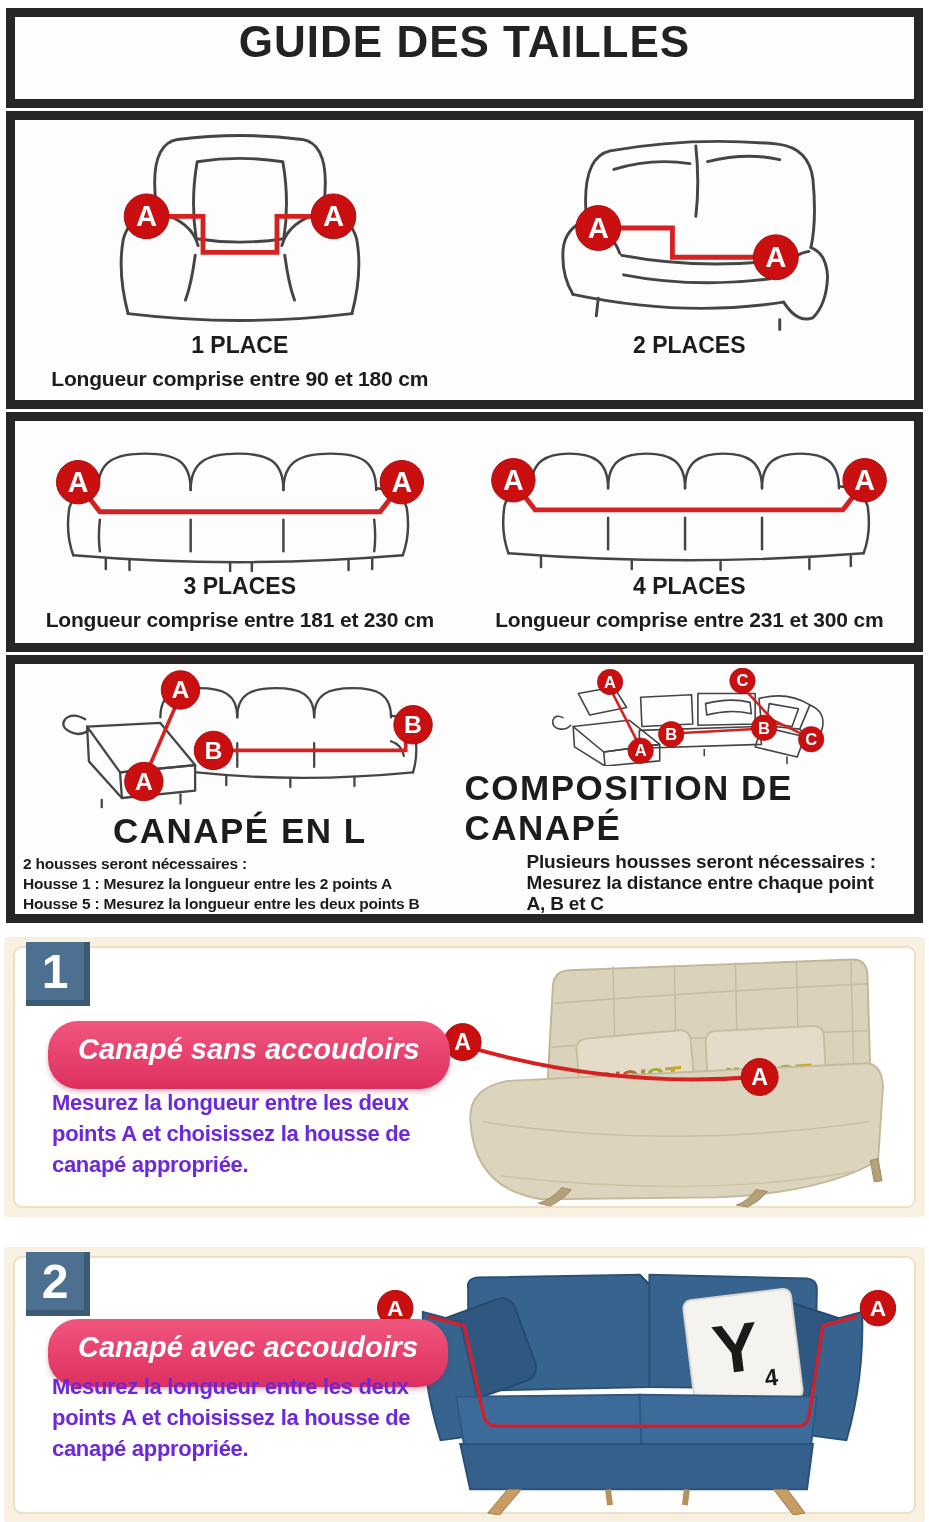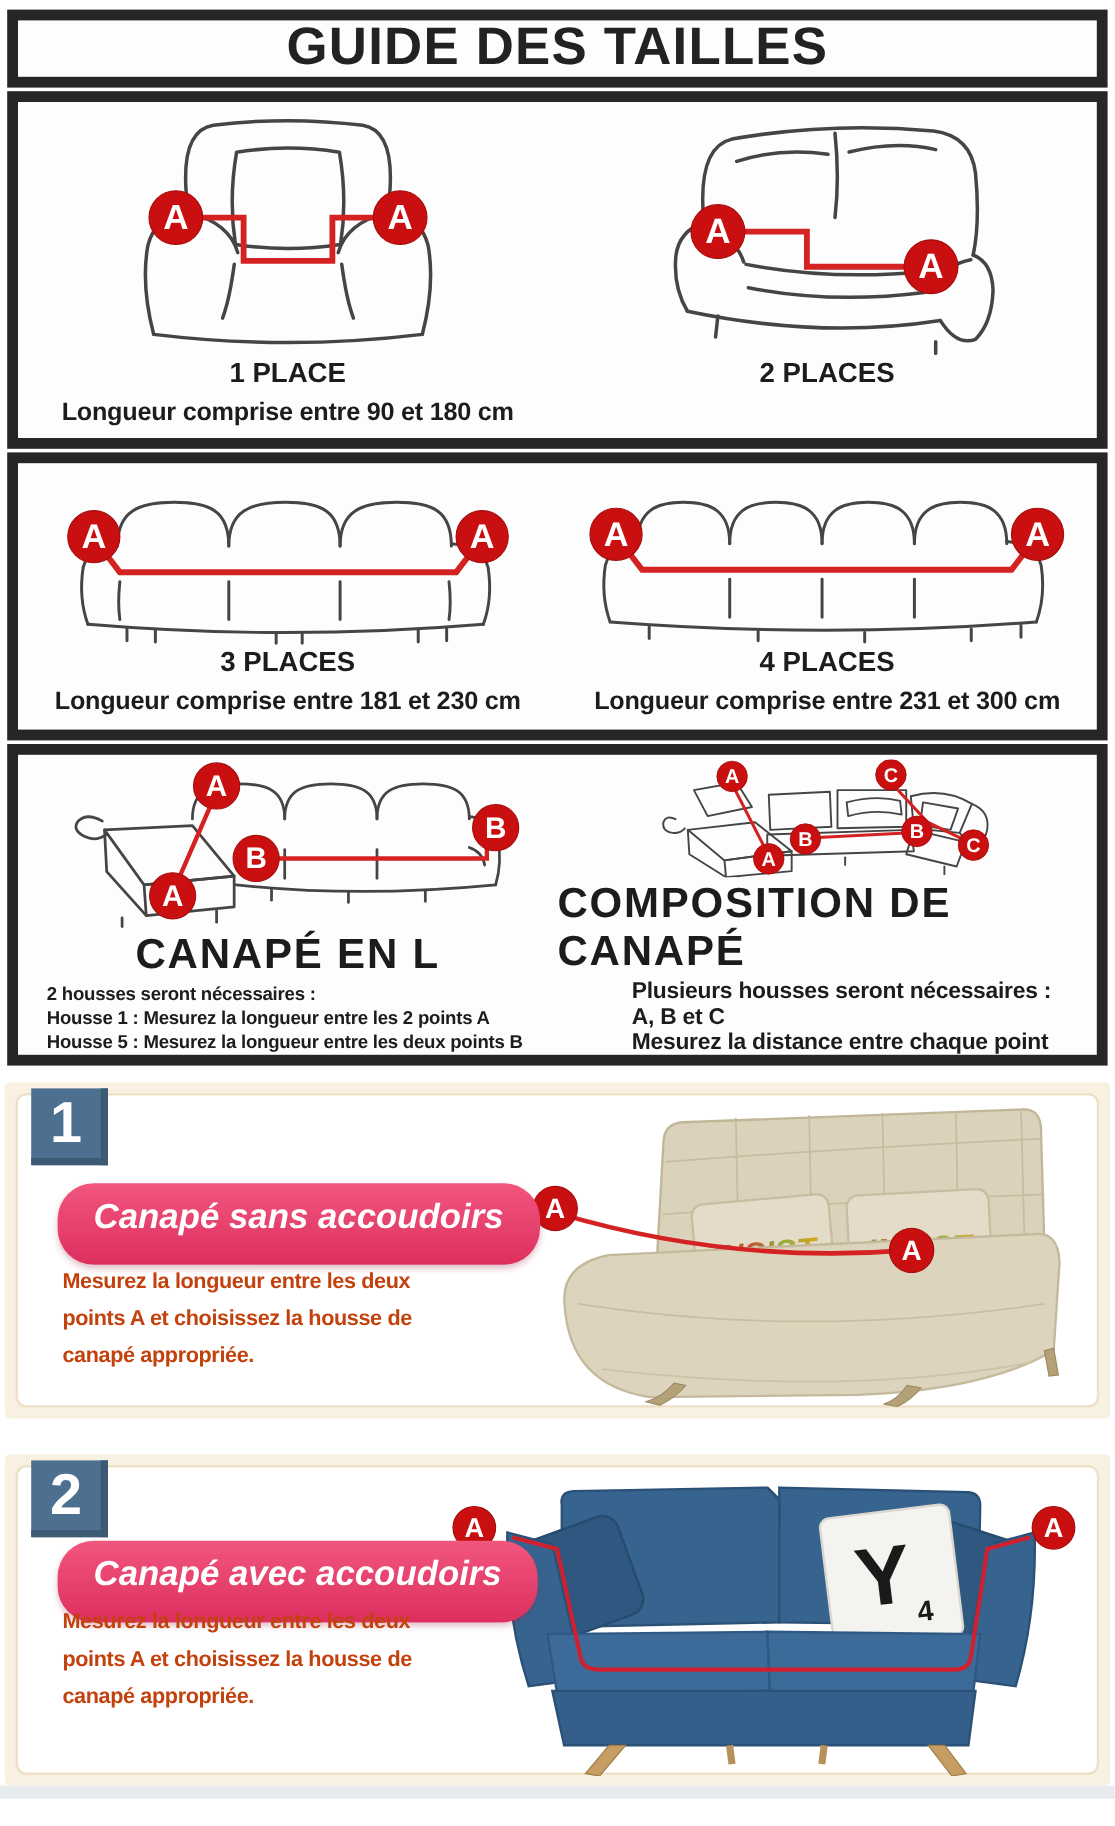--- a/index.html
+++ b/index.html
@@ -2,48 +2,48 @@
 <html><head>
 <meta charset="utf-8">
 <style>
   *{margin:0;padding:0;box-sizing:border-box}
   html,body{background:#ffffff}
   body{width:929px;font-family:"Liberation Sans",sans-serif;color:#1c1c1c}
   .page{position:relative;width:929px;height:1522px;background:#fff;overflow:hidden}
 
   
   .frame{border:9px solid #262626;background:#fdfdfd;margin:0 6px 3px 6px}
-  .title-frame{margin-top:8px;height:65px;display:flex;align-items:flex-end;justify-content:center}
+  .title-frame{margin-top:8px;height:100px;display:flex;align-items:flex-start;justify-content:center}
   .title-frame h1{font-size:44px;font-weight:bold;letter-spacing:1px;color:#222}
   .row{display:flex}
   .row-b{height:298px}
   .row-c{height:240px}
   .row-d{height:268px}
   .cell{flex:1;display:flex;flex-direction:column;align-items:center;padding-top:4px;min-width:0}
   .cell-title{font-size:23px;font-weight:bold;margin-top:0}
   .cell-range{font-size:21px;font-weight:bold;margin-top:8px;letter-spacing:-0.2px}
   .big-title{font-size:35px;font-weight:bold;letter-spacing:1.5px;margin-top:2px}
-  .lines{align-self:flex-start;padding-left:24px;margin-top:3px}
+  .lines{align-self:flex-start;padding-left:8px;margin-top:3px}
   .comp-lines{padding-left:62px}
   .small-line{font-size:15.5px;font-weight:bold;line-height:20px;letter-spacing:-0.2px;white-space:nowrap}
   .comp-lines .small-line{font-size:19px;line-height:21px}
 
   
   .step-card{position:relative;margin:0 4px;background:#f8f0e0;border-radius:4px}
   .card-1{margin-top:14px;height:280px}
   .card-2{margin-top:30px;height:276px}
   .card-inner{position:absolute;left:9px;right:9px;top:9px;bottom:9px;background:#fff;border:2px solid #eee0c6;border-radius:9px}
   .step-badge{position:absolute;left:22px;top:5px;width:64px;height:64px;background:#4d7090;border-right:6px solid #3d5a74;border-bottom:6px solid #3d5a74;color:#fff;font-size:48px;font-weight:bold;display:flex;align-items:center;justify-content:center;z-index:4}
   .pill{position:absolute;left:44px;background:linear-gradient(180deg,#f1567e,#dd2f5f);color:#fff;font-style:italic;font-weight:bold;font-size:29px;height:68px;line-height:56px;padding:0 30px;border-radius:30px;z-index:3;white-space:nowrap;box-shadow:0 3px 5px rgba(150,40,70,.3)}
   .card-1 .pill{top:84px}
   .card-2 .pill{top:72px}
   .step-text{position:absolute;left:48px;z-index:3}
   .card-1 .step-text{top:150px}
   .card-2 .step-text{top:124px}
-  .step-line{font-size:18px;font-weight:bold;color:#c2410c;line-height:31px;letter-spacing:-0.3px;white-space:nowrap}
+  .step-line{font-size:22px;font-weight:bold;color:#6d28d9;line-height:31px;letter-spacing:-0.3px;white-space:nowrap}
   .sofa-art{position:absolute;z-index:1}
   .art-1{right:6px;top:8px}
   .art-2{right:0px;top:4px}
 
   .bottom-strip{height:11px;background:#e7ebee;margin-top:0}
 
   svg text{font-family:"Liberation Sans",sans-serif}
 </style>
 </head>
 <body>
@@ -272,22 +272,22 @@
           <text x="310" y="29" text-anchor="middle" font-size="26" font-weight="bold" fill="#fff">C</text>
         </g>
         <g>
           <circle cx="418" cy="112" r="20" fill="#c90f0f" stroke="#a50d0d"></circle>
           <text x="418" y="121" text-anchor="middle" font-size="26" font-weight="bold" fill="#fff">C</text>
         </g>
       </svg>
       <div class="big-title">COMPOSITION DE CANAPÉ</div>
       <div class="lines comp-lines">
         <div class="small-line">Plusieurs housses seront nécessaires :</div>
+        <div class="small-line">Mesurez la distance entre chaque point</div>
         <div class="small-line">A, B et C</div>
-        <div class="small-line">Mesurez la distance entre chaque point</div>
       </div>
     </div>
   </div>
 
   <div class="step-card card-1">
     <div class="card-inner"></div>
     <div class="step-badge">1</div>
     <div class="pill">Canapé sans accoudoirs</div>
     <div class="step-text">
       <div class="step-line">Mesurez la longueur entre les deux</div>

